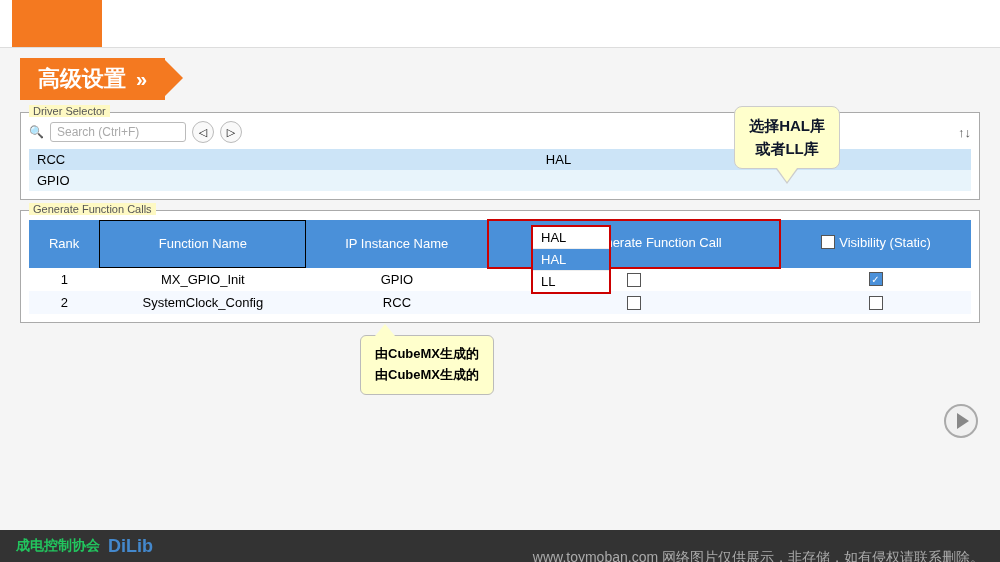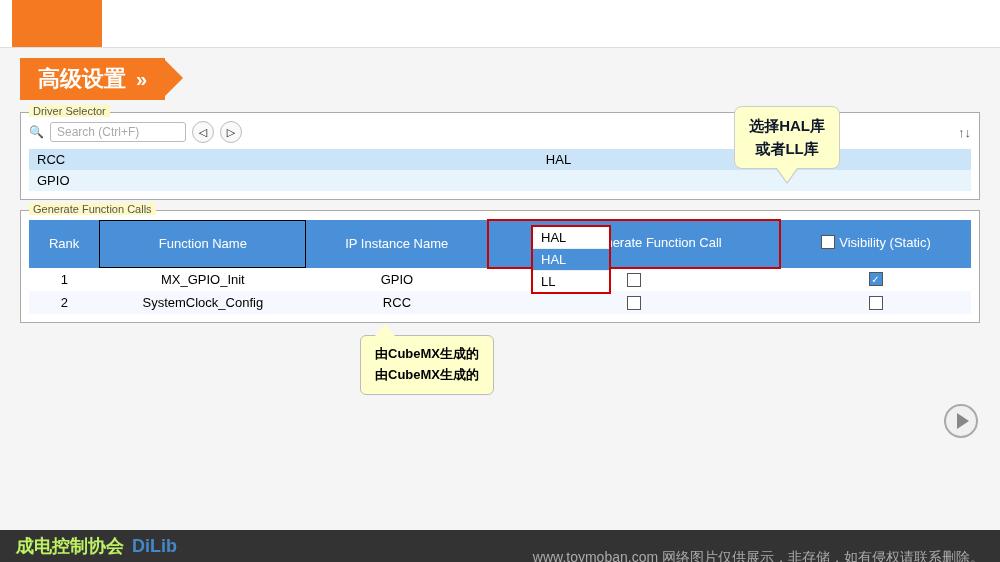--- a/index.html
+++ b/index.html
@@ -277,21 +277,21 @@
       display: flex;
       align-items: center;
       padding: 0 16px;
       justify-content: space-between;
     }
     .footer-brand {
       display: flex;
       align-items: center;
       gap: 8px;
     }
-    .brand-orange { color: #bef264; font-weight: bold; font-size: 18px; }
+    .brand-orange { color: #22c55e; font-weight: bold; font-size: 14px; }
     .brand-blue { color: #4488cc; font-weight: bold; font-size: 18px; }
 
     
     .play-btn {
       position: absolute;
       right: 22px;
       bottom: 92px;
       width: 34px;
       height: 34px;
       border: 2px solid #aaa;

